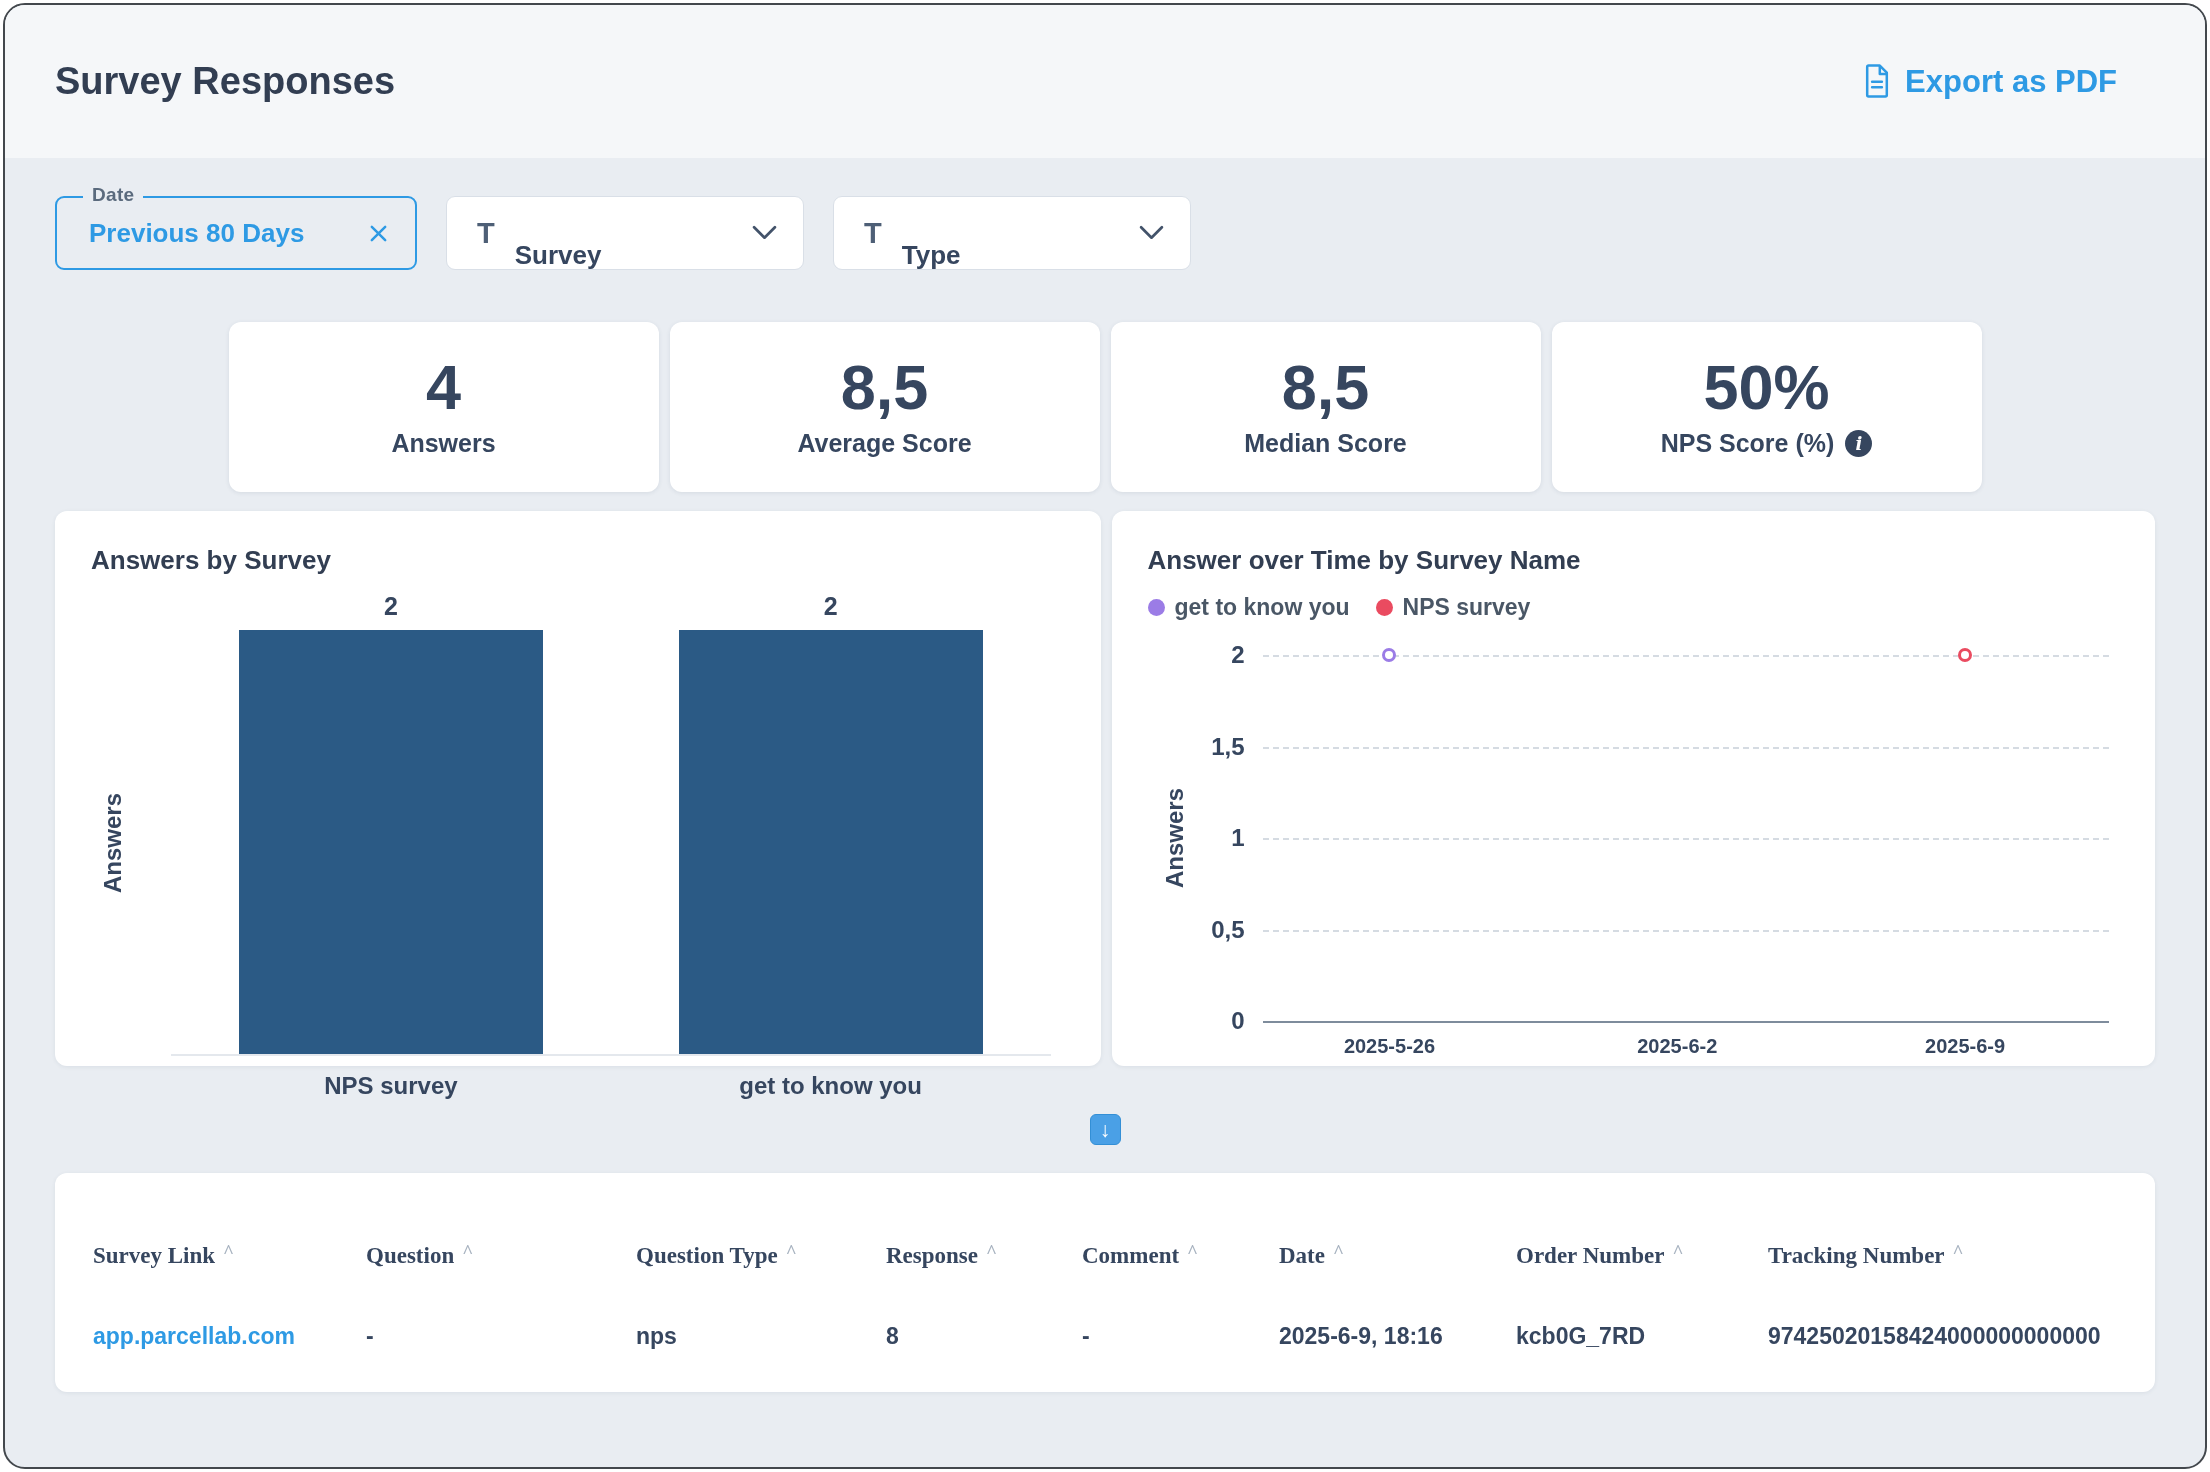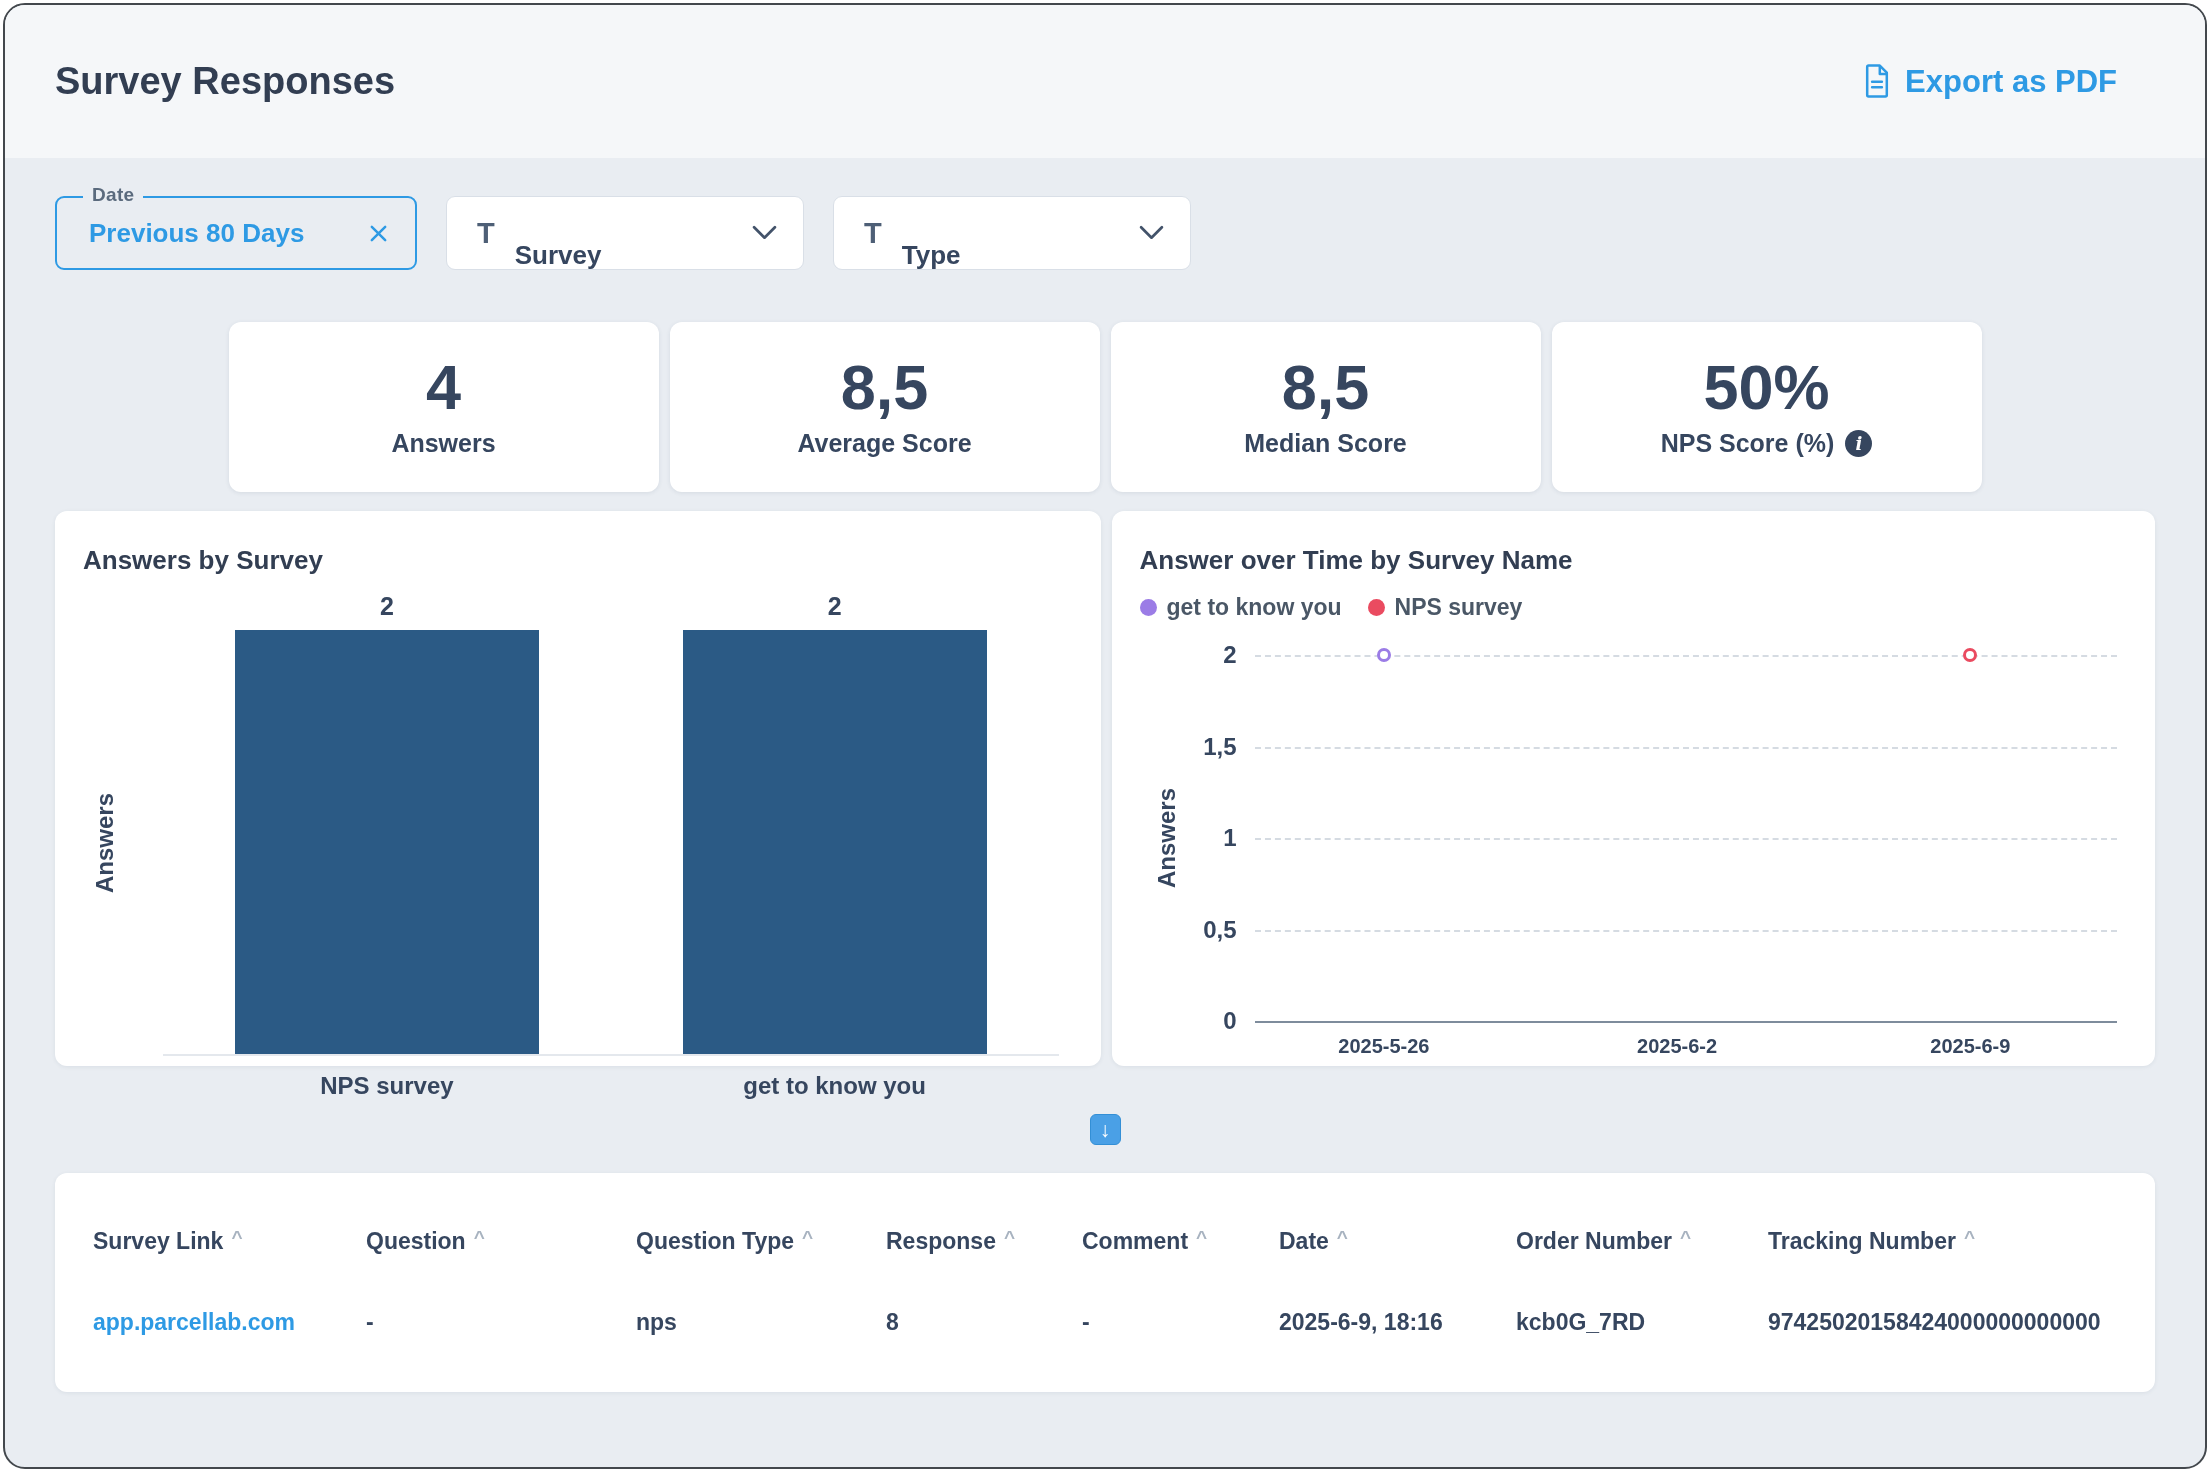--- a/index.html
+++ b/index.html
@@ -37,21 +37,21 @@
   .kpi-label { font-size:25px; font-weight:bold; color:#36465f; display:flex;
                align-items:center; gap:11px; }
   .info-icon { width:27px; height:27px; border-radius:50%; background:#36465f; color:#fff;
                font-size:18px; font-weight:bold; display:inline-flex; align-items:center;
                justify-content:center; font-family:"DejaVu Serif","Liberation Serif",serif;
                font-style:italic; cursor:pointer; }
 
   
   .panels { display:flex; gap:11px; margin:19px 50px 0; }
   .panel { background:#fff; border-radius:12px; box-shadow:0 1px 4px rgba(40,60,90,.08);
-           height:555px; padding:34px 28px; }
+           height:555px; padding:34px 36px; }
   .panel-title { font-size:26px; font-weight:bold; color:#323e52; }
   .bar-panel { width:1051px; }
   .line-panel { width:1049px; }
 
   
   .bar-chart { margin:54px 14px 0 80px; position:relative; }
   .bar-plot { height:426px; display:flex; align-items:flex-end; justify-content:space-around;
               border-bottom:2px solid #e4e8ed; }
   .bar-slot { width:304px; height:100%; position:relative; display:flex; align-items:flex-end; }
   .bar-value { position:absolute; top:-38px; left:0; right:0; text-align:center;
@@ -88,21 +88,21 @@
   .down-icon { width:31px; height:31px; border-radius:6px; background:#4aa0e6;
                border:1px solid #338fd6; color:#fff; display:inline-flex; align-items:center;
                justify-content:center; font-size:21px; font-weight:bold; }
 
   
   .table-panel { margin:28px 50px 0; background:#fff; border-radius:12px;
                  box-shadow:0 1px 4px rgba(40,60,90,.08); padding:36px 38px;
                  height:219px; overflow:hidden; }
   .table-title { font-size:26px; font-weight:bold; color:#323e52; }
   .tgrid { display:grid; grid-template-columns:273px 270px 250px 196px 197px 237px 252px 1fr; }
-  .thead { margin-top:19px; }
+  .thead { margin-top:34px;font-family:Liberation Serif, serif; }
   .th { font-size:23px; font-weight:bold; color:#36465f; display:flex; align-items:center;
         gap:8px; cursor:pointer; }
   .caret { font-size:19px; font-weight:bold; color:#a8b3c0; transform:translateY(-4px); }
   .trow { margin-top:54px; cursor:pointer; }
   .td { font-size:23px; font-weight:bold; color:#36465f; white-space:nowrap; }
   .td.link { color:#2e9ae4; }
 </style>
 </head>
 <body>
 

